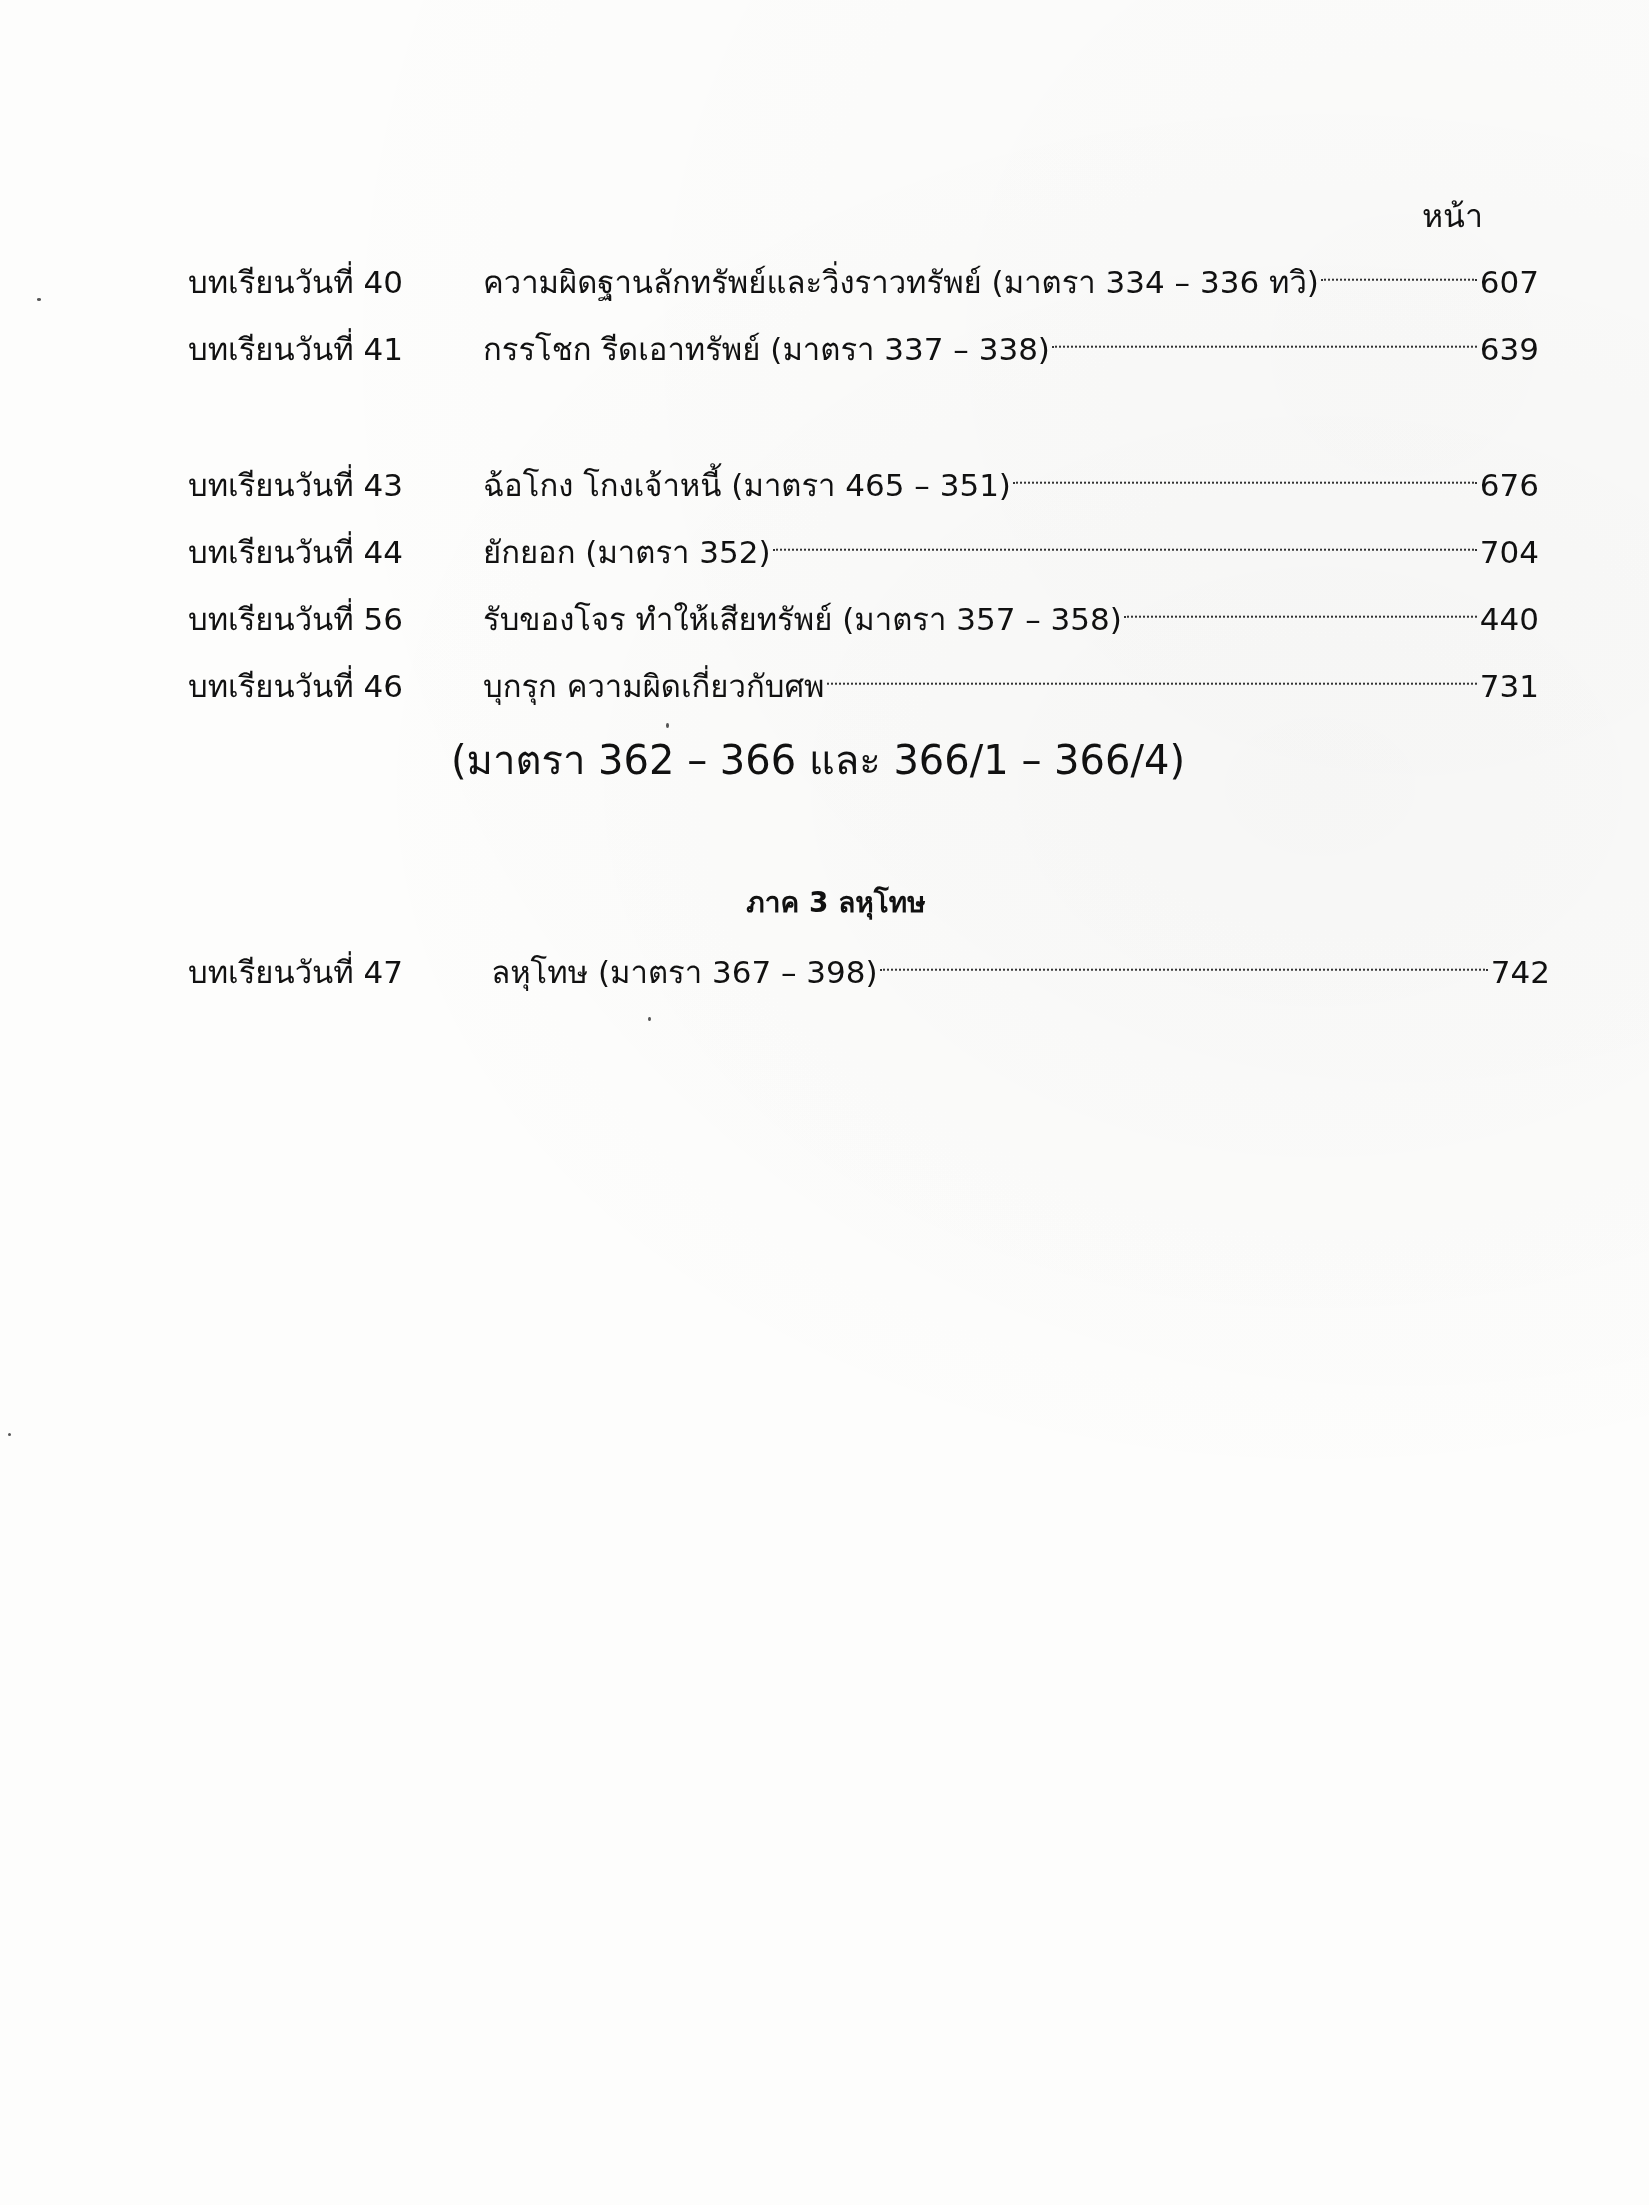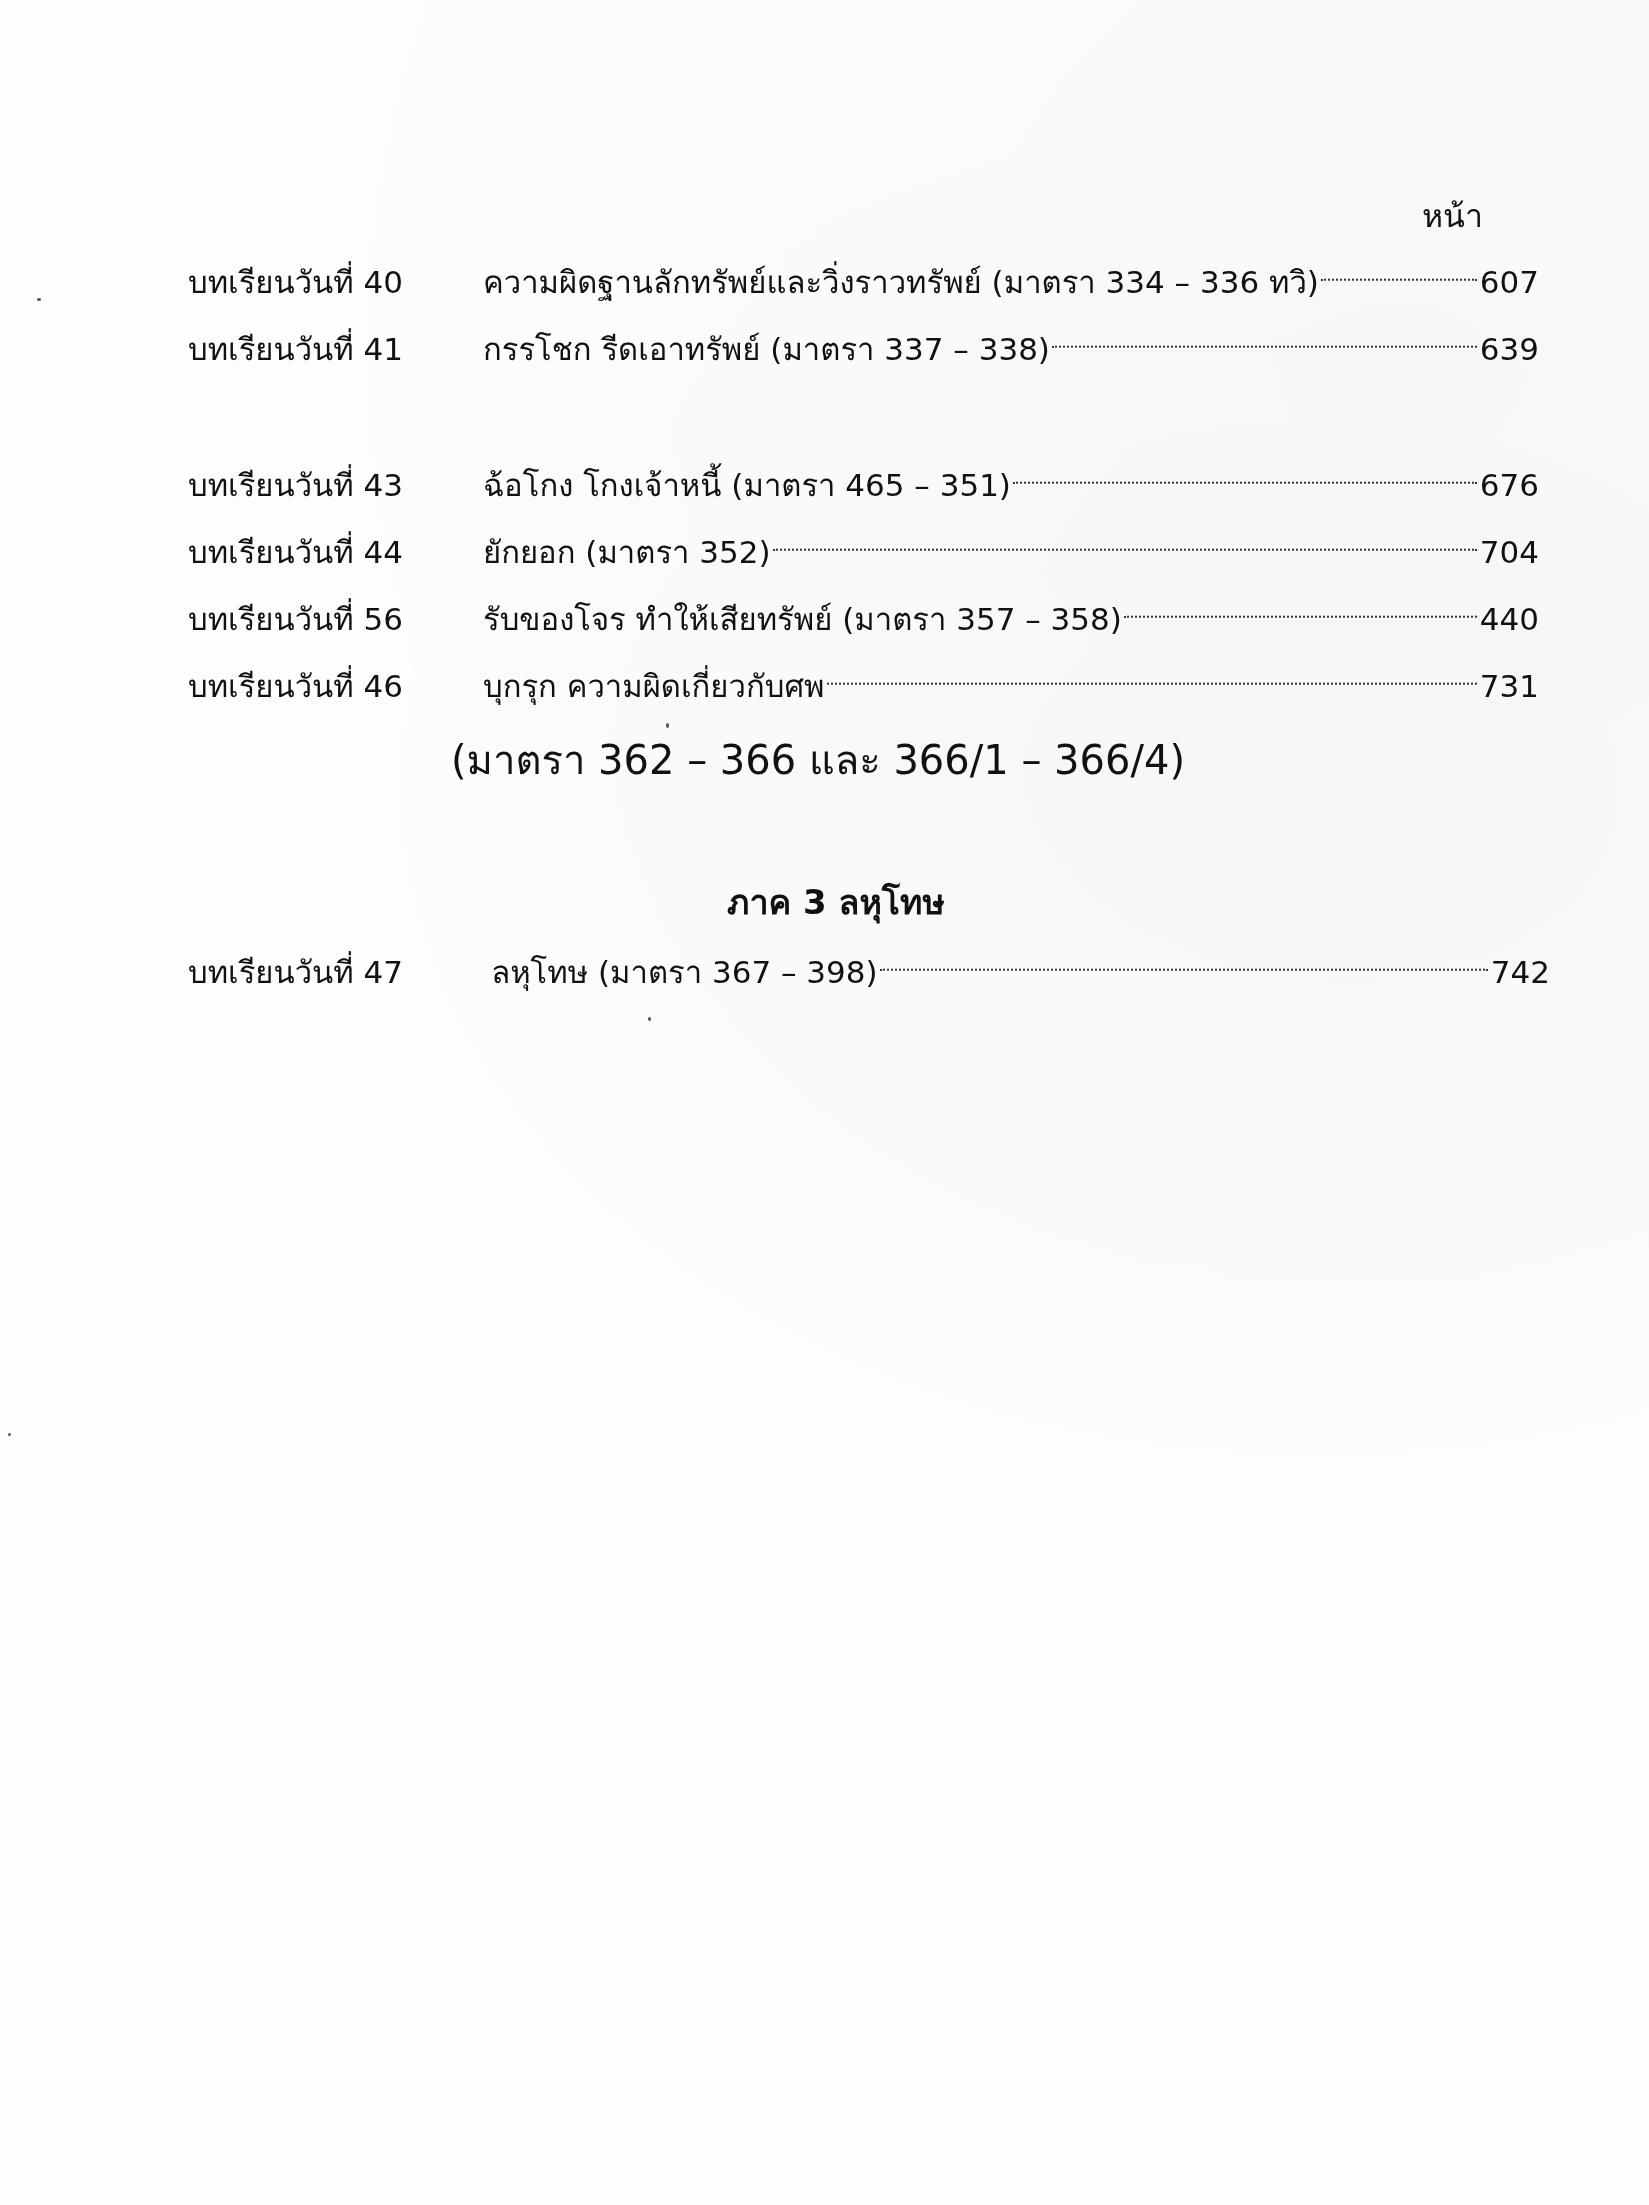--- a/index.html
+++ b/index.html
@@ -68,21 +68,21 @@
       font-size: 40px;
       line-height: 49px;
       white-space: nowrap;
     }
     .part-heading {
       position: absolute;
       left: 0;
       width: 1650px;
       text-align: center;
       top: 878px;
-      font-size: 34px;
+      font-size: 28px;
       font-weight: bold;
       line-height: 49px;
       padding-left: 22px;
       box-sizing: border-box;
     }
     .speck {
       position: absolute;
       background: #555;
       border-radius: 50%;
     }

